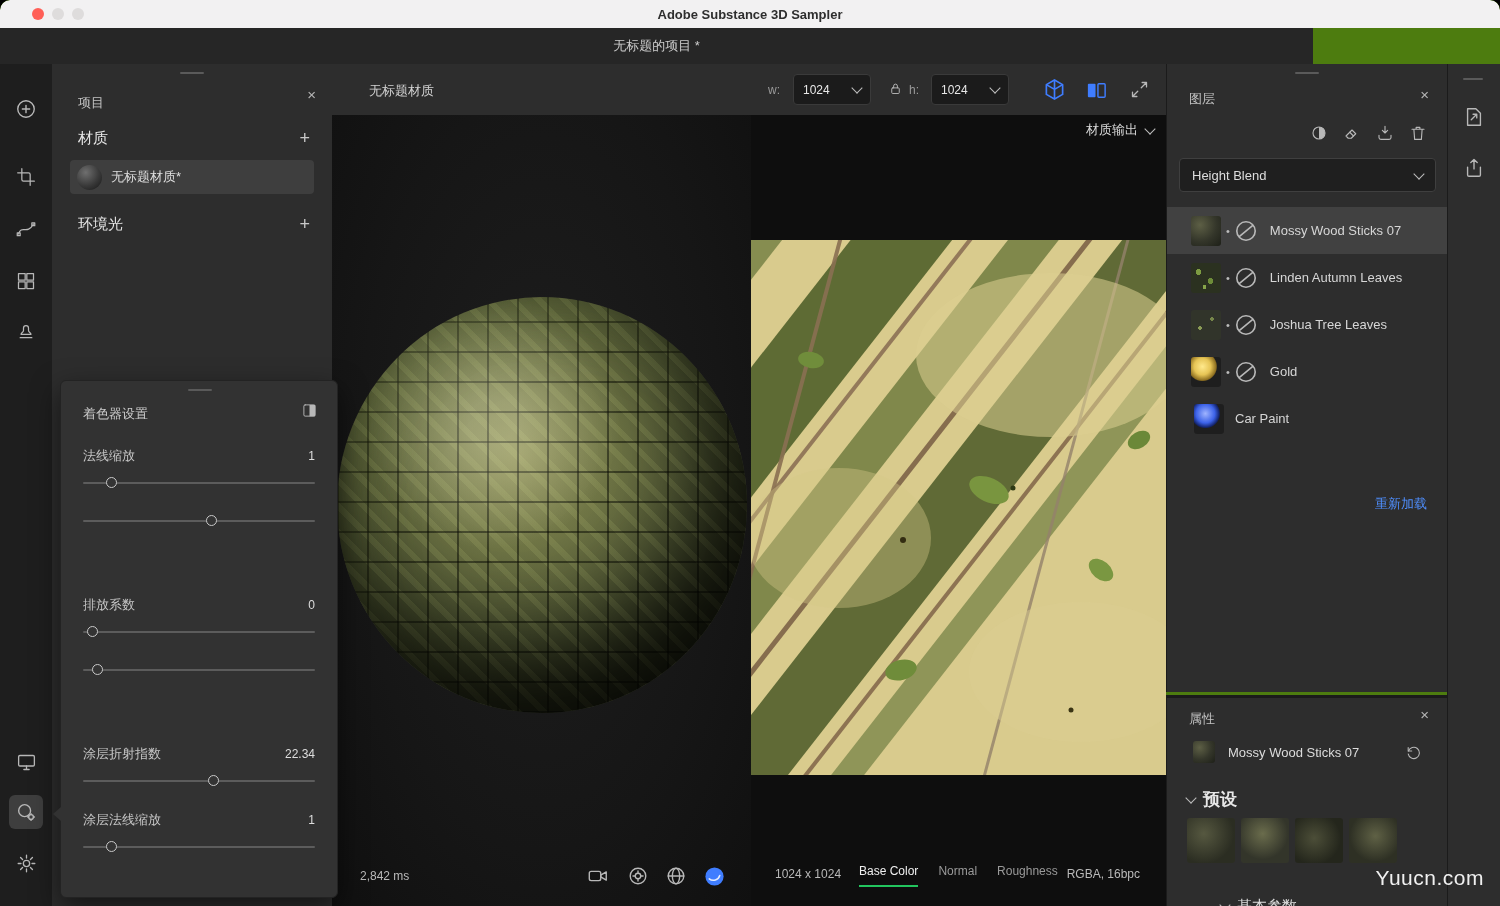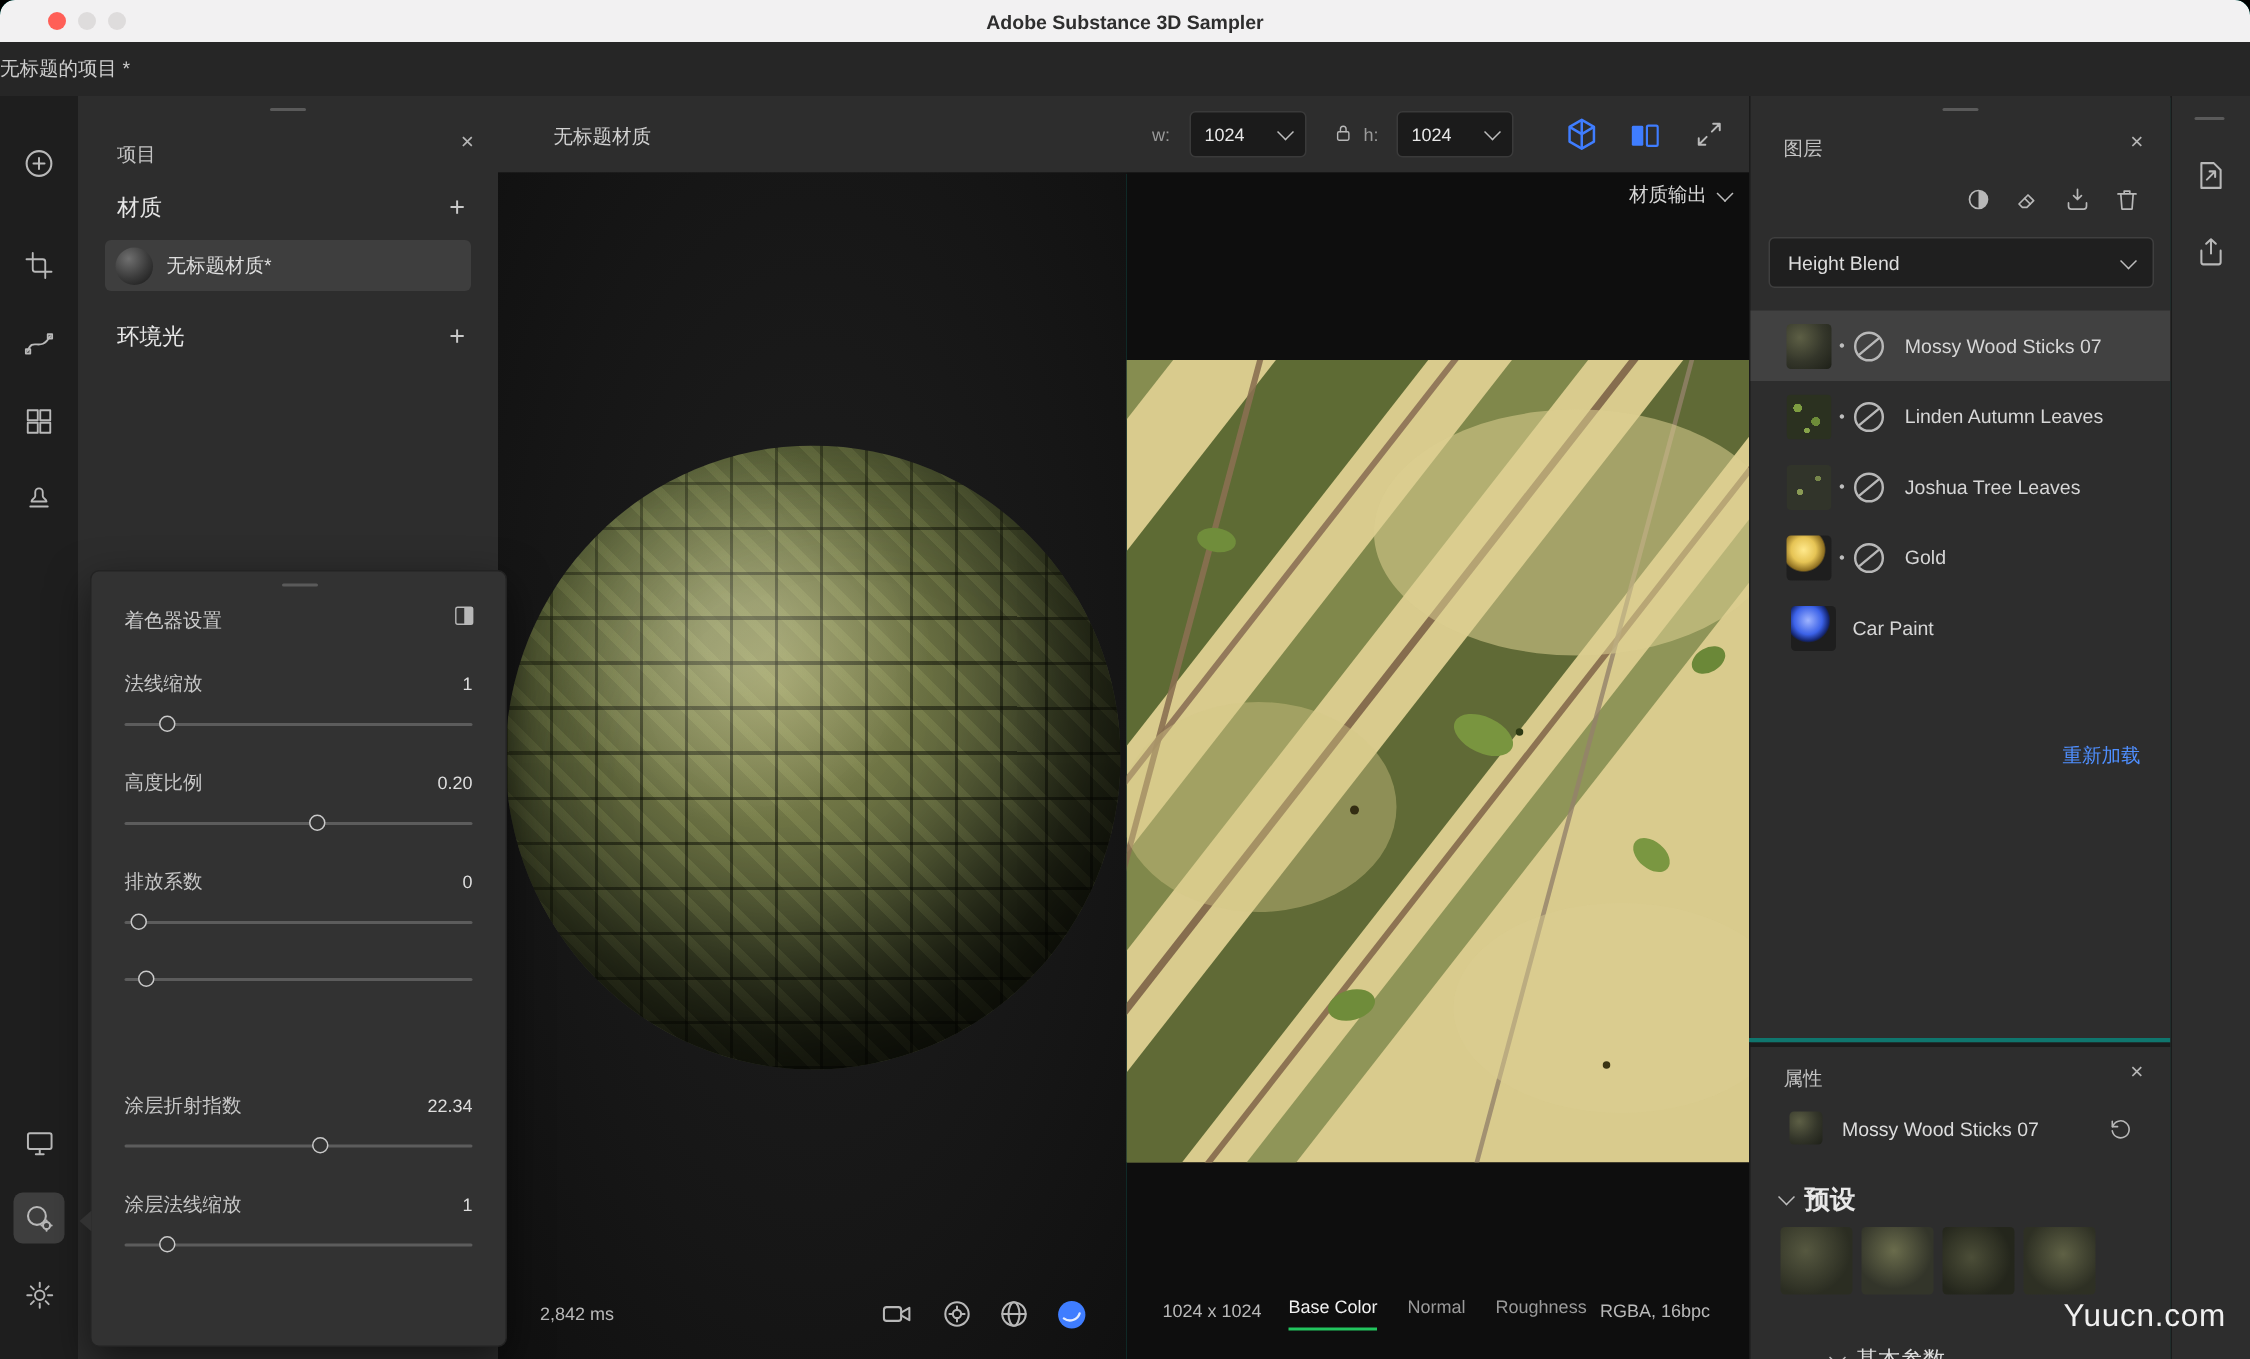--- a/index.html
+++ b/index.html
@@ -1,34 +1,34 @@
 <!DOCTYPE html>
 <html><head>
 <meta charset="utf-8">
 <style>
   html,body{margin:0;padding:0;background:#000;}
   .app{position:relative;width:1500px;height:906px;overflow:hidden;
        font-family:"Liberation Sans","DejaVu Sans",sans-serif;color:#cfcfcf;
-       background:#0f766e;border-radius:10px 10px 0 0;}
+       background:#4d7c0f;border-radius:10px 10px 0 0;}
   .abs{position:absolute;}
   svg{display:block;}
   .ico{stroke:#b8b8b8;fill:none;stroke-width:1.5;stroke-linecap:round;stroke-linejoin:round;}
 
   
   .titlebar{left:0;top:0;width:1500px;height:28px;background:#f2f1f2;border-radius:10px 10px 0 0;
             display:flex;align-items:center;justify-content:center;}
   .titlebar .title{font-size:13px;font-weight:bold;color:#2e2e2e;}
   .tl{position:absolute;top:8px;width:12px;height:12px;border-radius:50%;}
   .tl.red{left:32px;background:#ff5f57;}
   .tl.g1{left:52px;background:#dedcdc;}
   .tl.g2{left:72px;background:#dedcdc;}
 
   
-  .appbar{left:0;top:28px;width:1500px;height:36px;background:#262626;border-bottom:1px solid #171717;
-          display:flex;align-items:center;}
+  .appbar{left:0;top:28px;width:1313px;height:36px;background:#262626;border-bottom:1px solid #171717;
+          display:flex;align-items:center;justify-content:center;}
   .appbar .ptab{font-size:13px;color:#cdcdcd;}
 
   
   .rail{left:0;top:64px;width:52px;height:842px;background:#1e1e1e;border-right:1px solid #161616;}
   .rail .rbtn{position:absolute;left:9px;width:34px;height:34px;display:flex;align-items:center;
               justify-content:center;border-radius:6px;}
   .rail .rbtn.active{background:#3e3e3e;}
 
   
   .projpanel{left:52px;top:64px;width:280px;height:842px;background:#2d2d2d;border-right:1px solid:#1c1c1c;}
@@ -282,24 +282,20 @@
       <div class="srow">
         <div class="shead">
             <span class="slabel">法线缩放</span>
             <span class="svalue">1</span>
           </div>
         <div class="strack">
             <div class="sthumb" style="left: calc(12% - 5px);"></div>
           </div>
       </div>
       <div class="srow">
-        <div class="shead">
-            <span class="slabel">高度比例</span>
-            <span class="svalue">0.20</span>
-          </div>
         <div class="strack">
             <div class="sthumb" style="left: calc(55% - 5px);"></div>
           </div>
       </div>
       <div class="srow">
         <div class="shead">
             <span class="slabel">排放系数</span>
             <span class="svalue">0</span>
           </div>
         <div class="strack">

